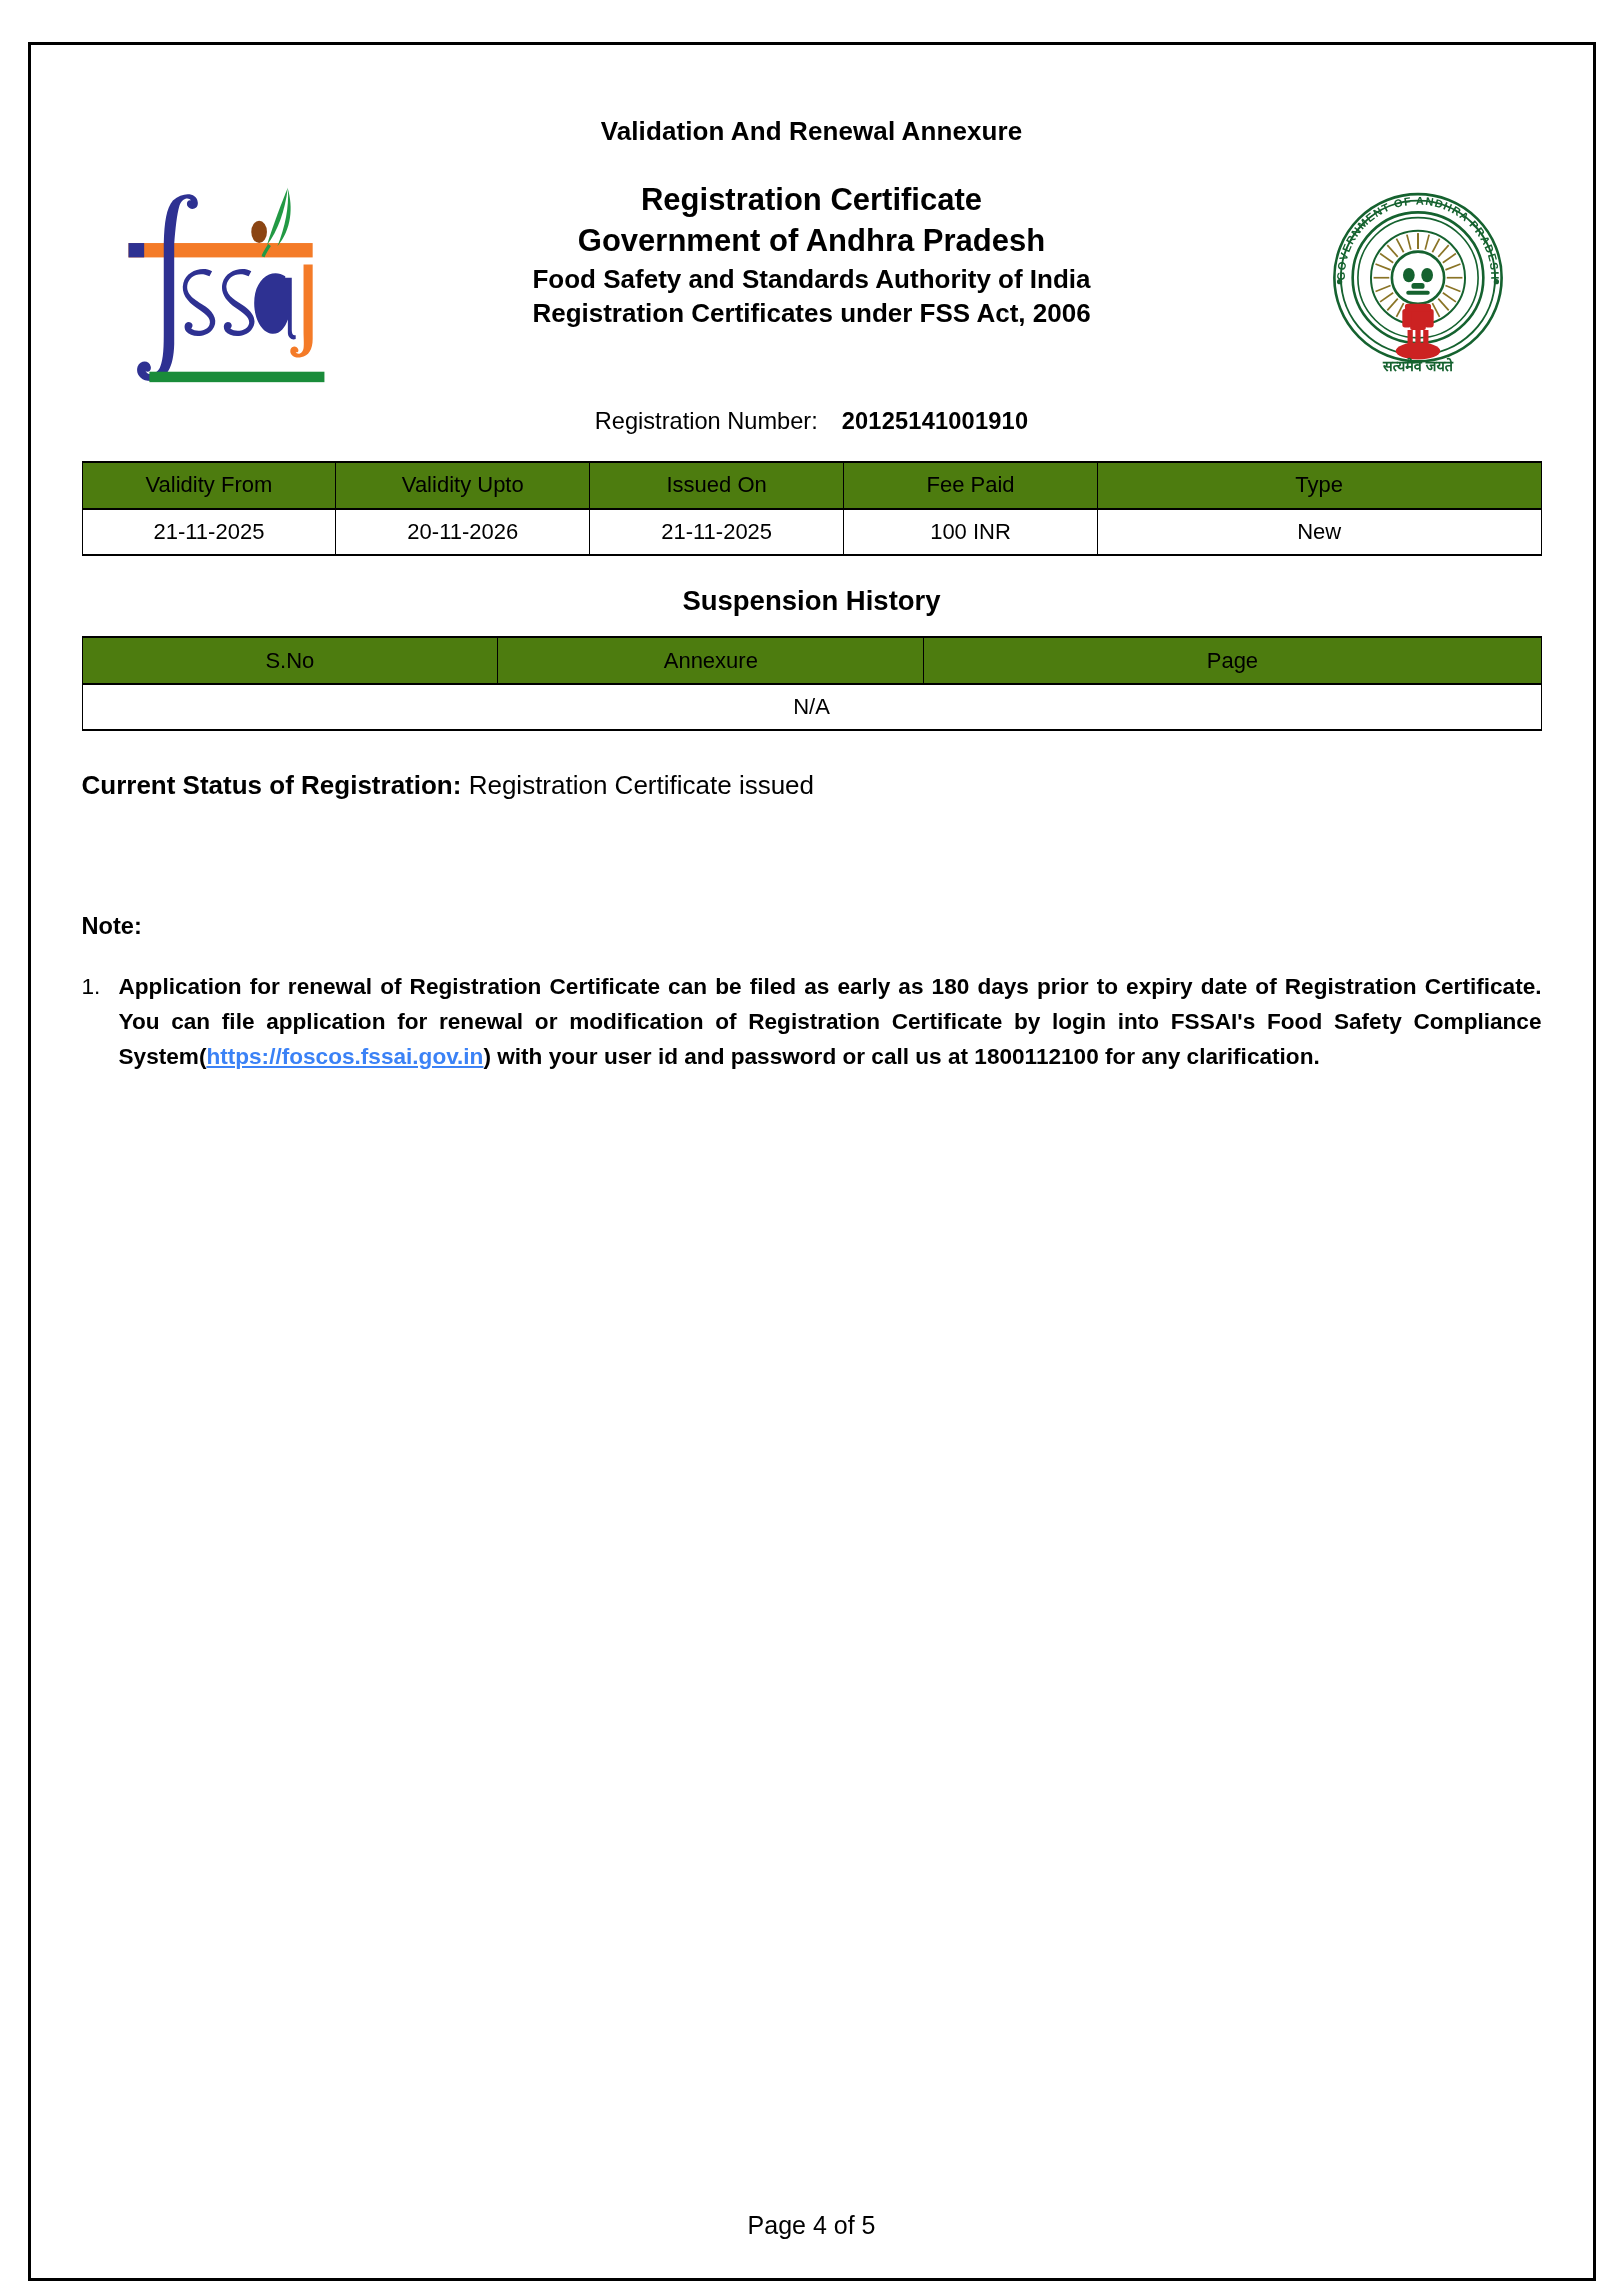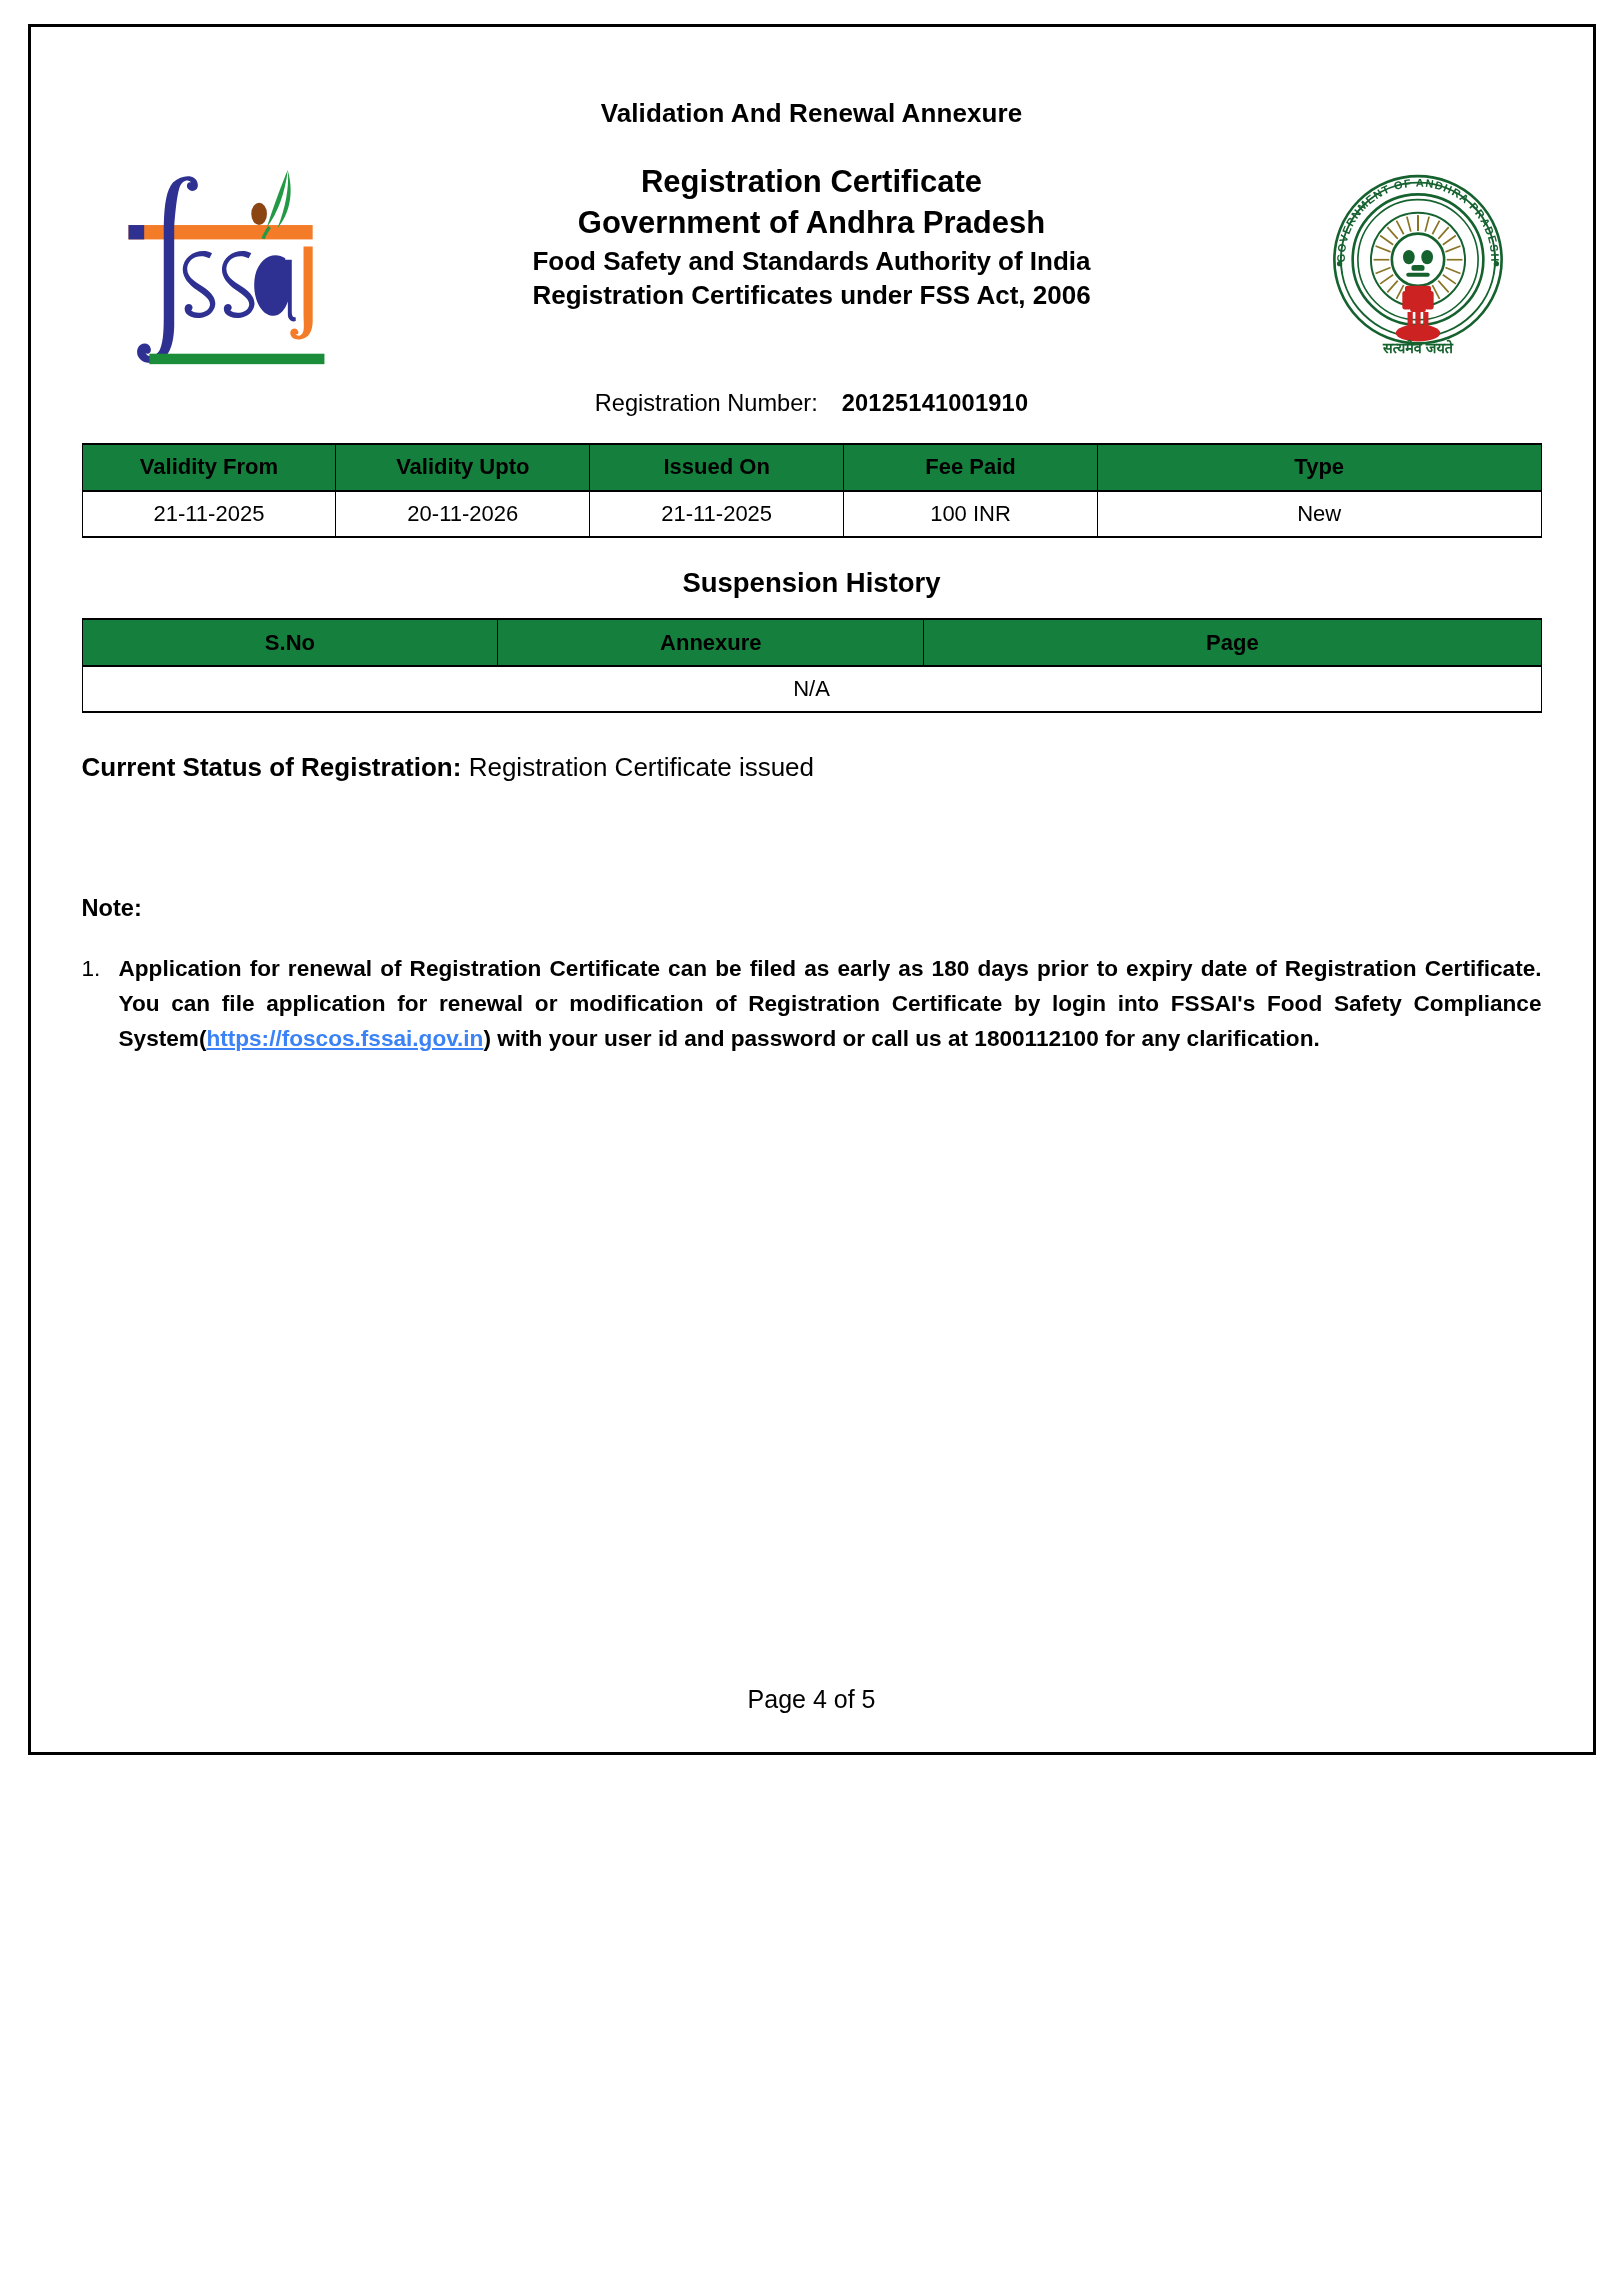--- a/index.html
+++ b/index.html
@@ -11,23 +11,23 @@
     width: 1623px;
     height: 2295px;
     font-family: "Liberation Sans", sans-serif;
     color: #000000;
     -webkit-font-smoothing: antialiased;
   }
 
   .page-frame {
     position: absolute;
     left: 27.5px;
-    top: 24px;
+    top: 42px;
     width: 1568px;
-    height: 1731px;
+    height: 2239px;
     border: 3.3px solid #000000;
     box-sizing: border-box;
     background: #ffffff;
   }
 
   .page-inner {
     position: relative;
     width: 100%;
     height: 100%;
   }
@@ -105,27 +105,27 @@
   
   .table-wrap {
     margin: 26px 51px 0 51px;
   }
   table.doc-table {
     width: 100%;
     border-collapse: collapse;
     table-layout: fixed;
   }
   table.doc-table th {
-    background: #15803d;
+    background: #4d7c0f;
     border-left: 1.3px solid #000;
     border-right: 1.3px solid #000;
     border-top: 2.6px solid #000;
     border-bottom: 2.6px solid #000;
     font-size: 22px;
-    font-weight: bold;
+    font-weight: normal;
     text-align: center;
     height: 47px;
     padding: 0 2.6px;
     box-sizing: border-box;
   }
   table.doc-table td {
     border-left: 1.3px solid #000;
     border-right: 1.3px solid #000;
     border-bottom: 2px solid #000;
     font-size: 22px;

